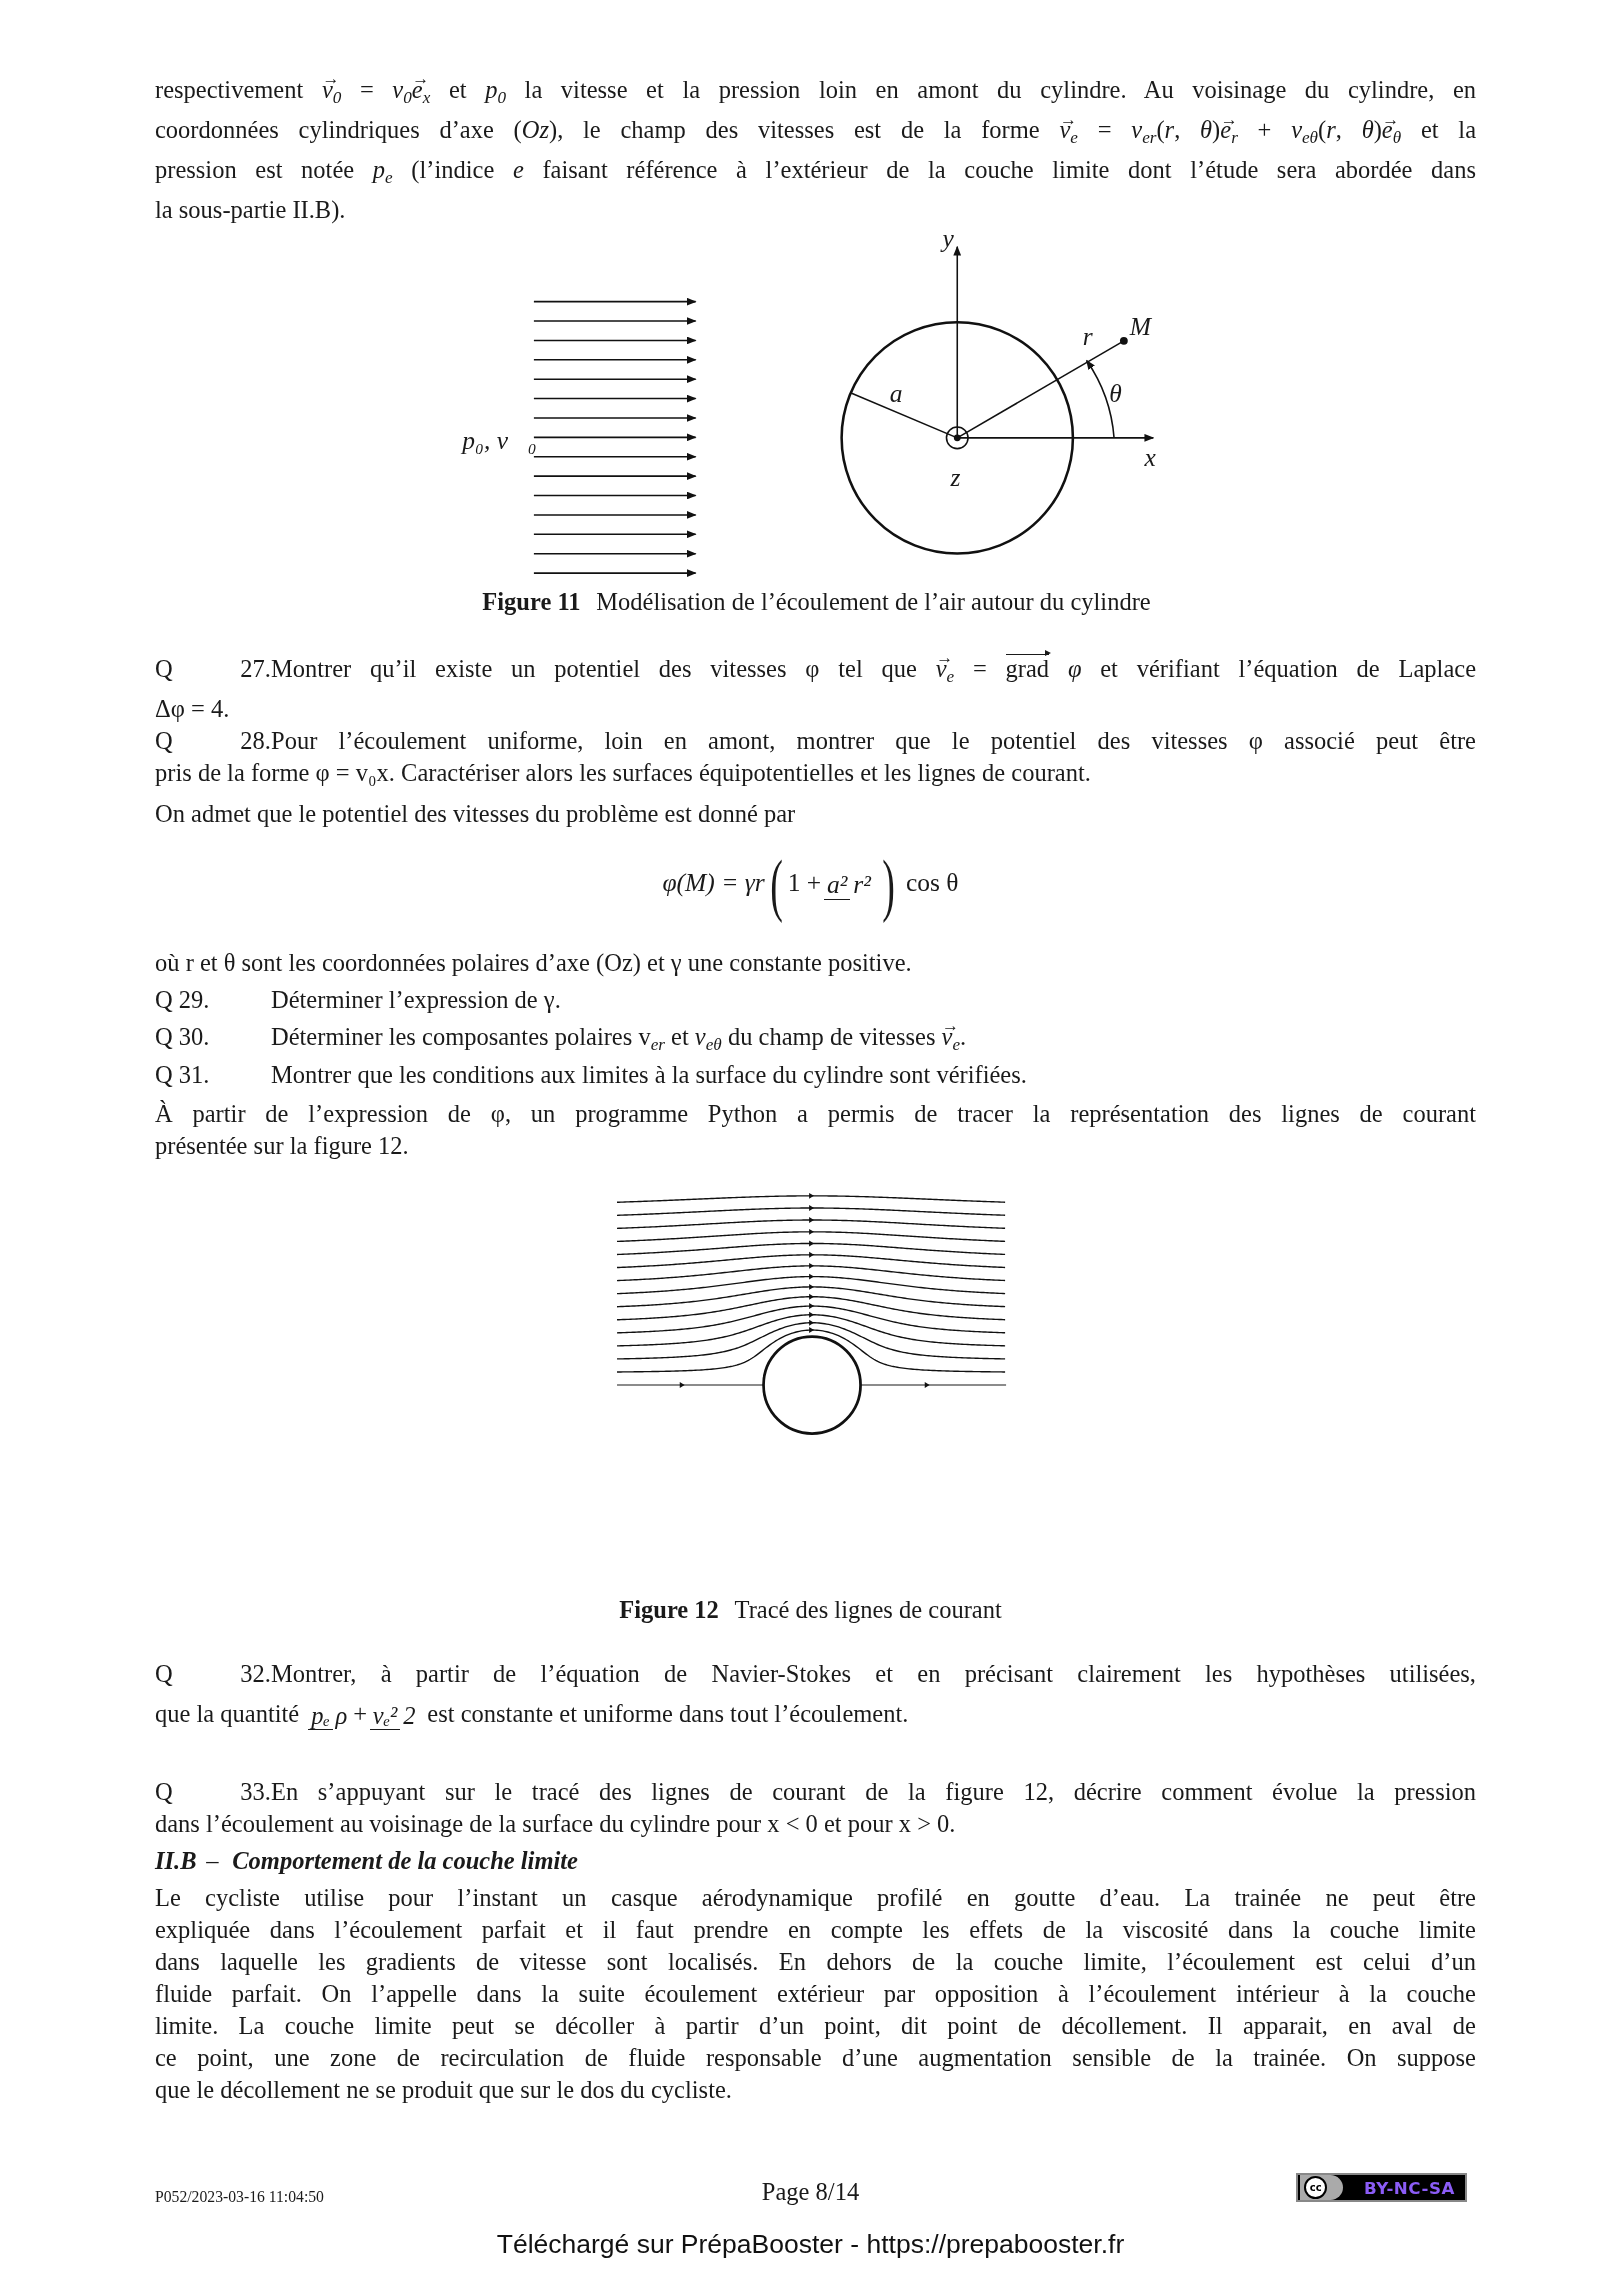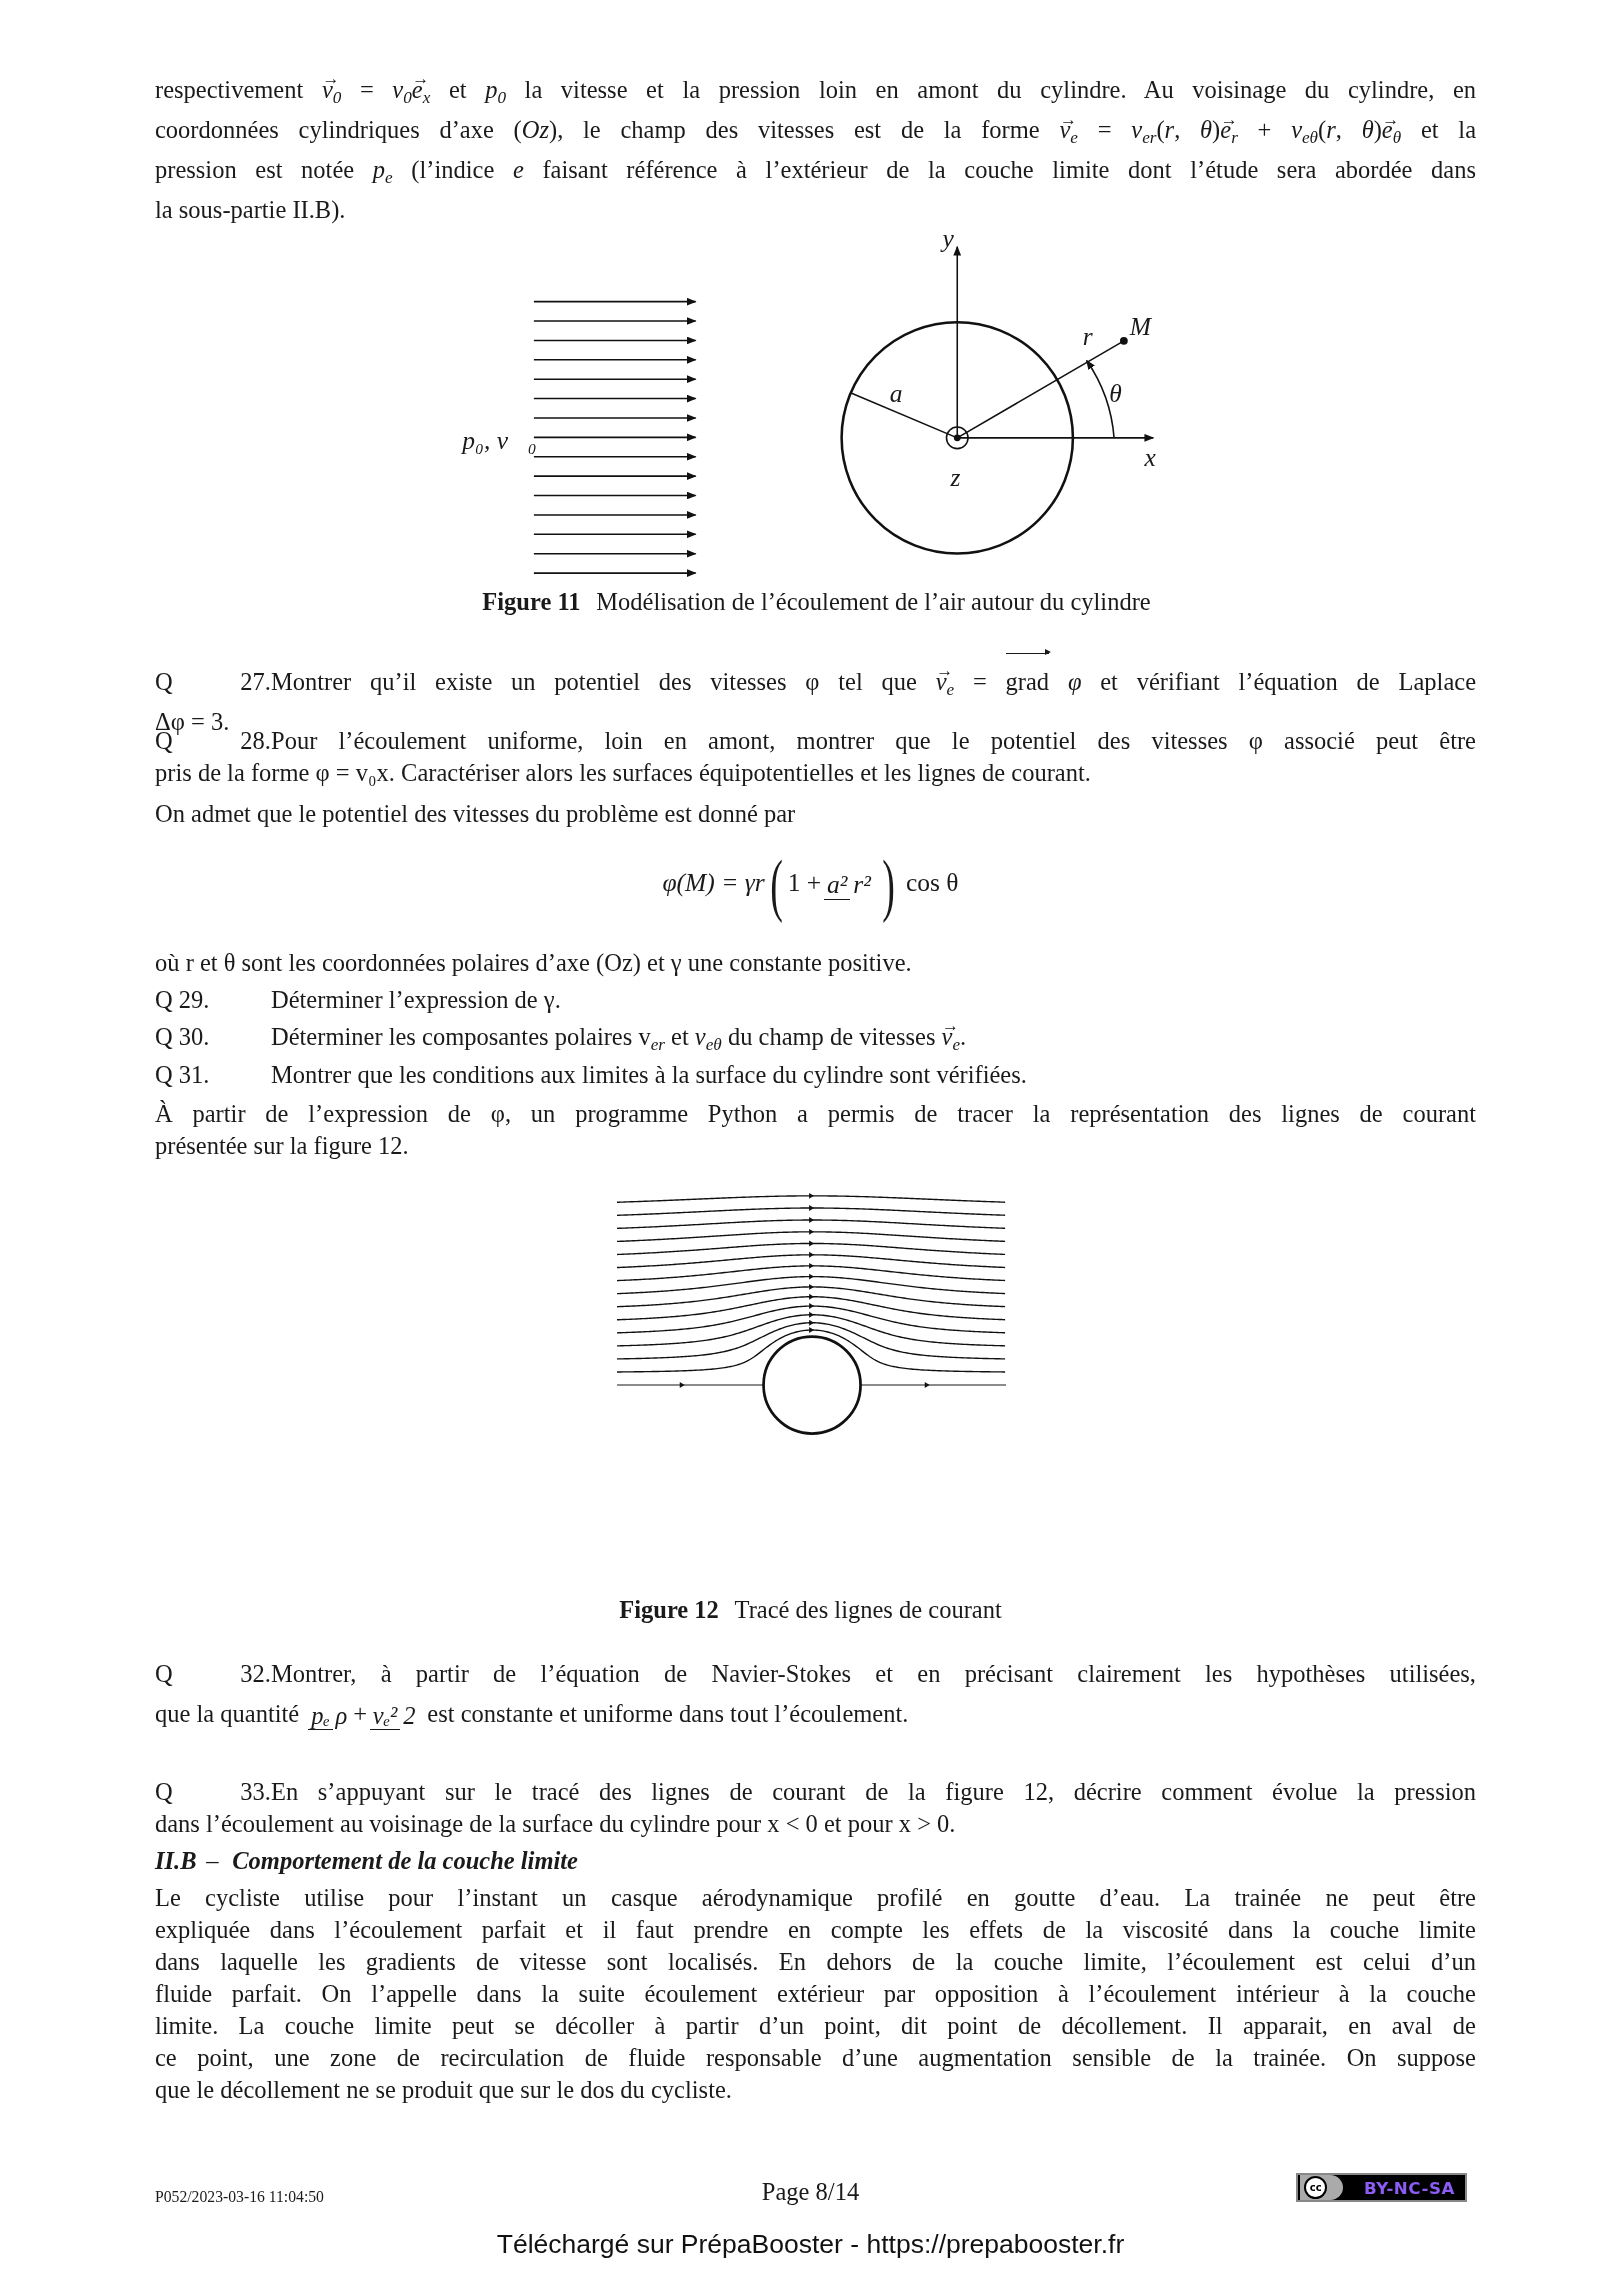--- a/index.html
+++ b/index.html
@@ -13,21 +13,21 @@
   .m { font-style: italic; }
   .qnum { font-weight: normal; display: inline-block; width: 116px; }
   .caption { position: absolute; left: 0; width: 1621px; text-align: center;
              font-family: "Liberation Serif", "DejaVu Serif", serif; font-size: 24.5px; }
   .caption b { margin-right: 15.7px; }
   .fig { position: absolute; }
   .fig text { font-family: "Liberation Serif", "DejaVu Serif", serif; font-style: italic; font-size: 26px; fill: #1a1a1a; }
   .sub { font-size: 0.7em; vertical-align: -0.3em; font-style: italic; }
   .vec { position: relative; display: inline-block; }
   .vec::before { content: "\2192"; position: absolute; left: 0; top: -0.62em; font-size: 0.7em; font-style: normal; }
-  .grad { display: inline-block; position: relative; border-top: 1.5px solid #1a1a1a; line-height: 1.1; padding-top: 15px; }
+  .grad { display: inline-block; position: relative; border-top: 1.5px solid #1a1a1a; line-height: 1.1; padding-top: 1px; }
   .grad::after { content: ""; position: absolute; right: -2px; top: -4.9px; border-left: 6.9px solid #1a1a1a;
                  border-top: 3.9px solid transparent; border-bottom: 3.9px solid transparent; }
   .eq { position: absolute; left: 0; width: 1621px; text-align: center; font-family: "Liberation Serif", "DejaVu Serif", serif; font-size: 25.5px; }
   .frac { display: inline-flex; flex-direction: row; align-items: flex-end; vertical-align: middle; margin: 0 2.9px; }
   .frac .num { border-bottom: 1.6px solid #1a1a1a; padding: 0 2.9px; line-height: 1.05; }
   .frac .den { line-height: 1.1; padding: 0 2.9px; }
   .paren { font-size: 69px; font-weight: 100; vertical-align: middle; display: inline-block; transform: scaleX(0.55); line-height: 1; }
   .section { position: absolute; left: 155px; font-family: "Liberation Serif", "DejaVu Serif", serif;
              font-size: 24.5px; font-weight: bold; font-style: italic; }
   .section .dash { display: inline-block; margin: 0 13.7px 0 9.8px; font-weight: normal; font-style: normal; }
@@ -97,21 +97,21 @@
     <text x="665" y="122">r</text>
     <path d="M 697 217 A 160 160 0 0 0 669 138" fill="none" stroke="#111" stroke-width="1.6" marker-end="url(#arrowhead)"></path>
     <text x="692" y="180">θ</text>
   </svg>
   <div class="caption" style="top:588px;padding-left:6px;">
     <b>Figure 11</b><span>Modélisation de l’écoulement de l’air autour du cylindre</span>
   </div>
 
   <div class="txt" style="top:653px;">
     <span class="line"><span class="qnum">Q 27.</span><span>Montrer qu’il existe un potentiel des vitesses φ tel que</span> <span class="m vec">v</span><sub class="sub">e</sub> = <span class="grad">grad</span> <span class="m">φ</span> <span>et vérifiant l’équation de Laplace</span></span>
-    <span class="line last">Δφ = 3.</span>
+    <span class="line last">Δφ = 4.</span>
   </div>
 
   <div class="txt" style="top:725px;">
     <span class="line"><span class="qnum">Q 28.</span><span>Pour l’écoulement uniforme, loin en amont, montrer que le potentiel des vitesses φ associé peut être</span></span>
     <span class="line last">pris de la forme φ = v₀x. Caractériser alors les surfaces équipotentielles et les lignes de courant.</span>
   </div>
 
   <div class="txt" style="top:798px;">
     <span class="line last">On admet que le potentiel des vitesses du problème est donné par</span>
   </div>

